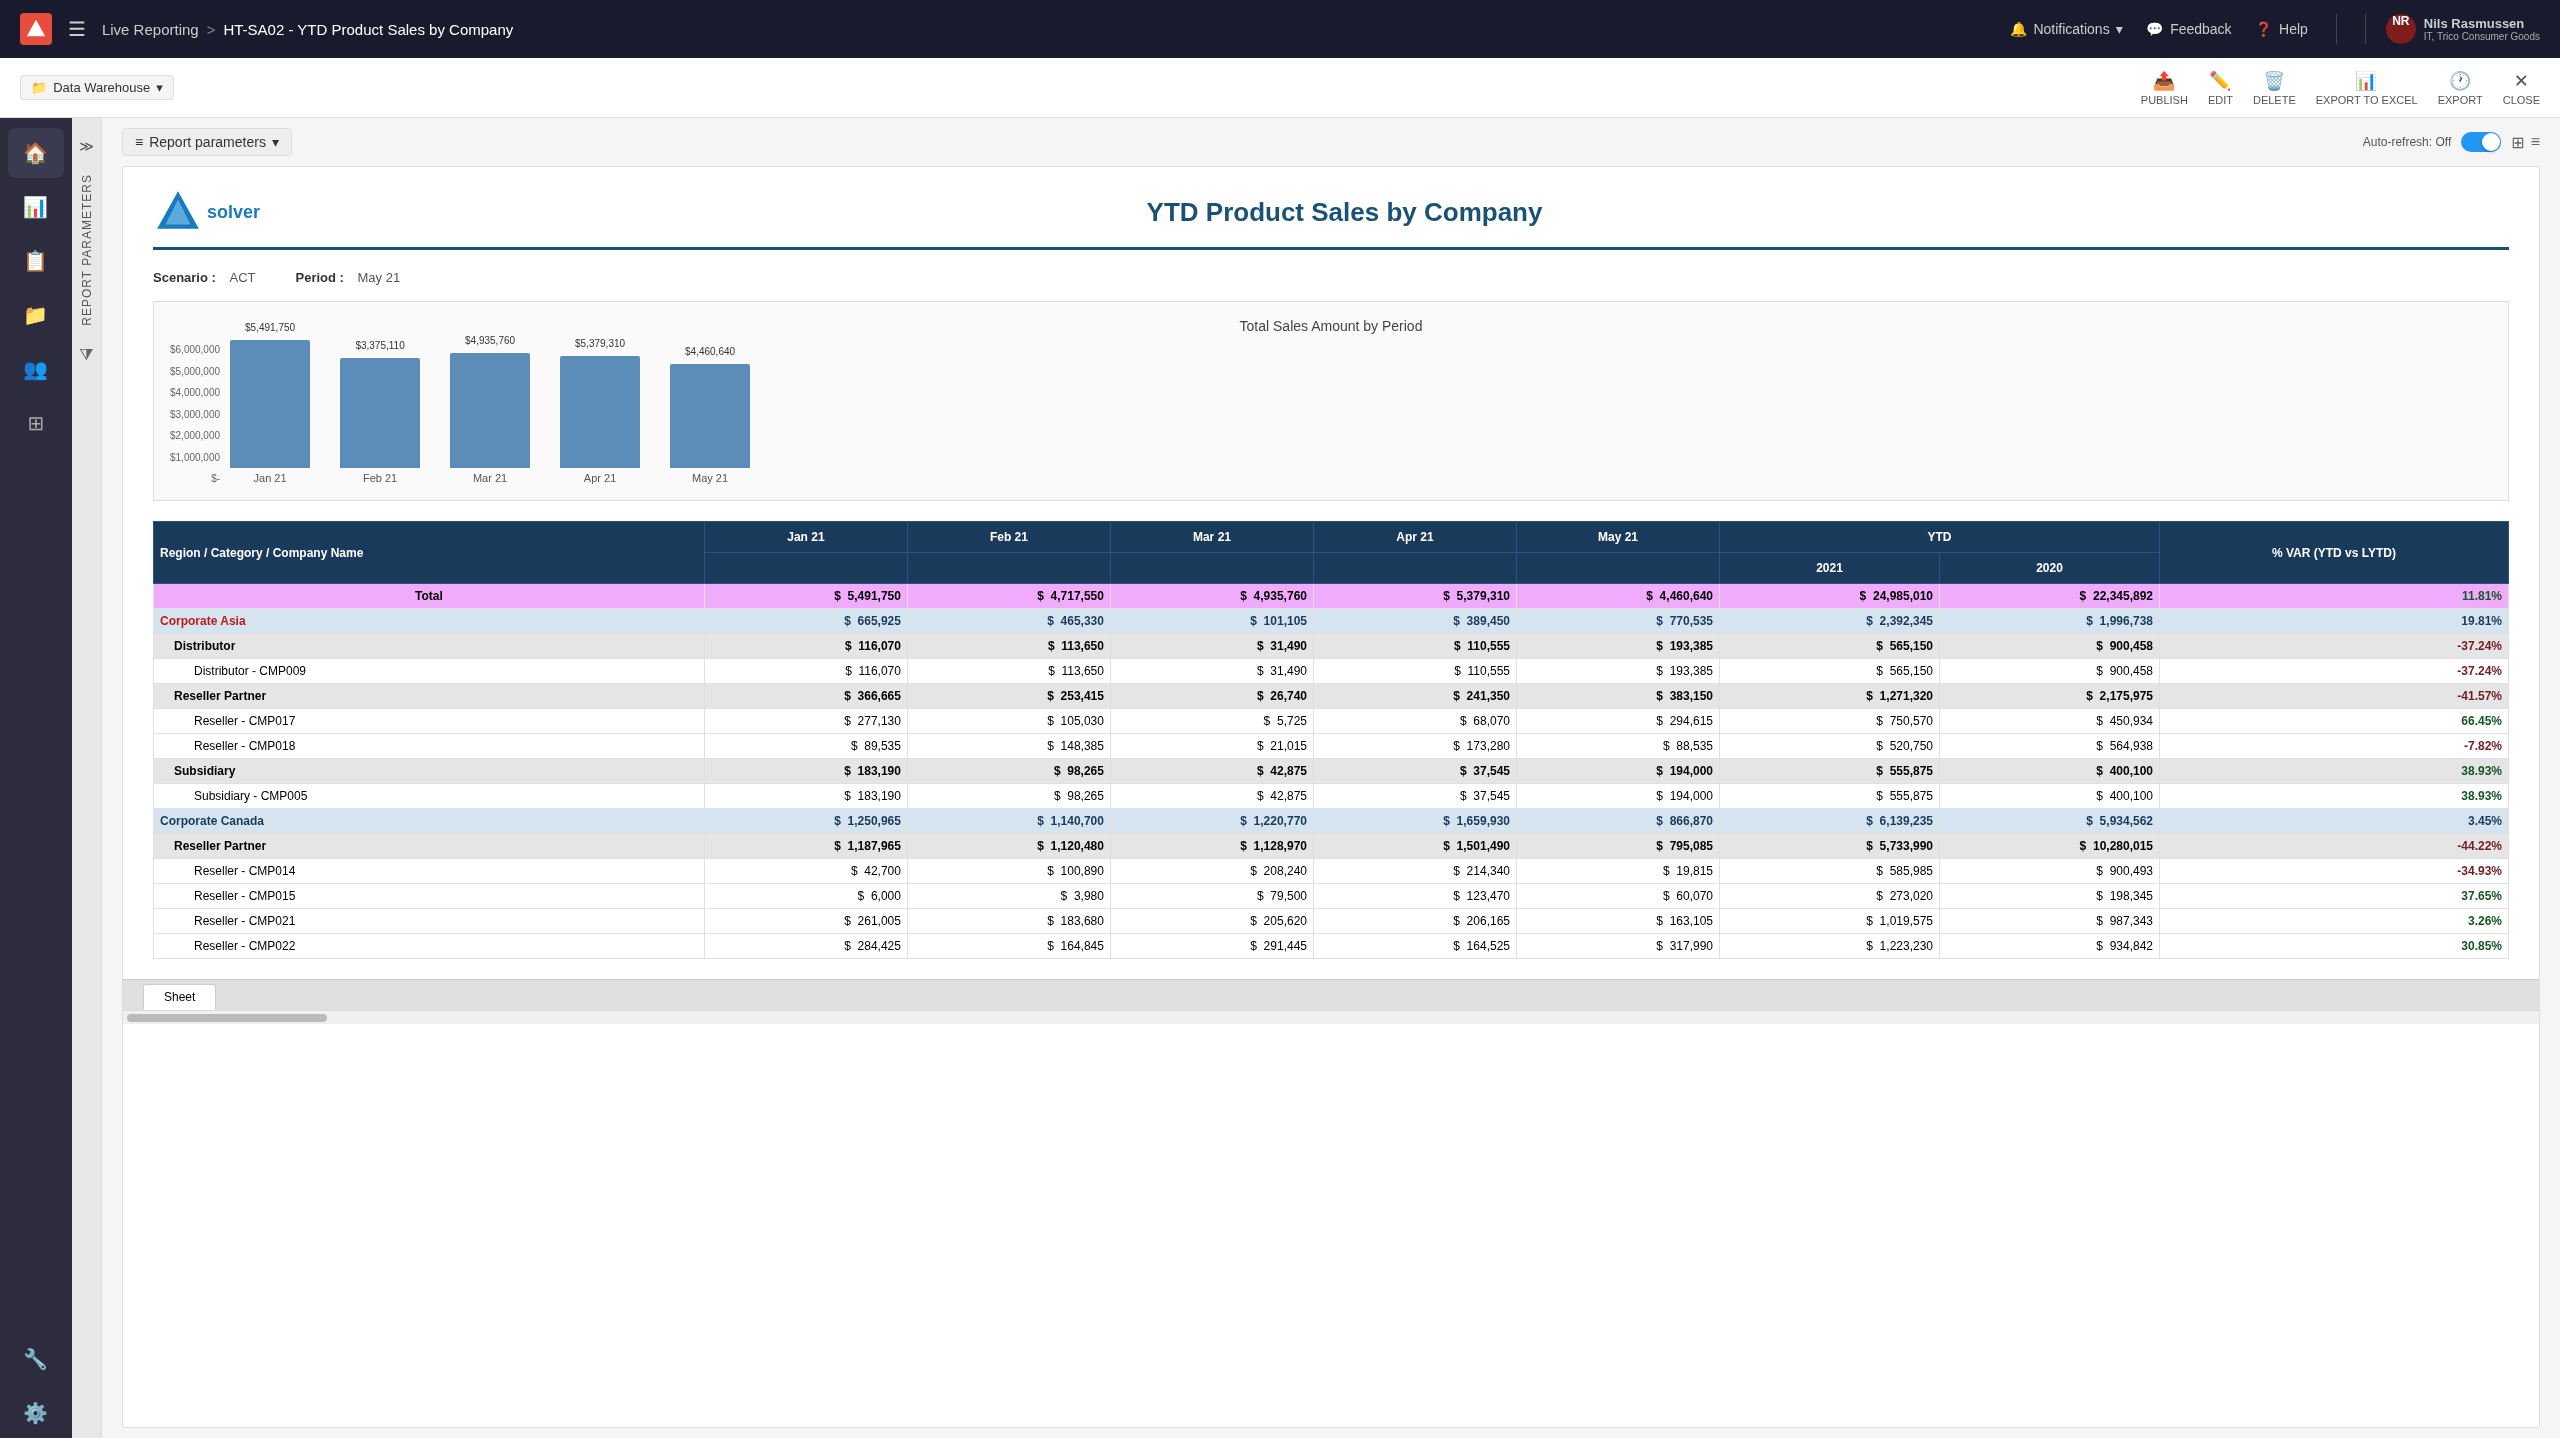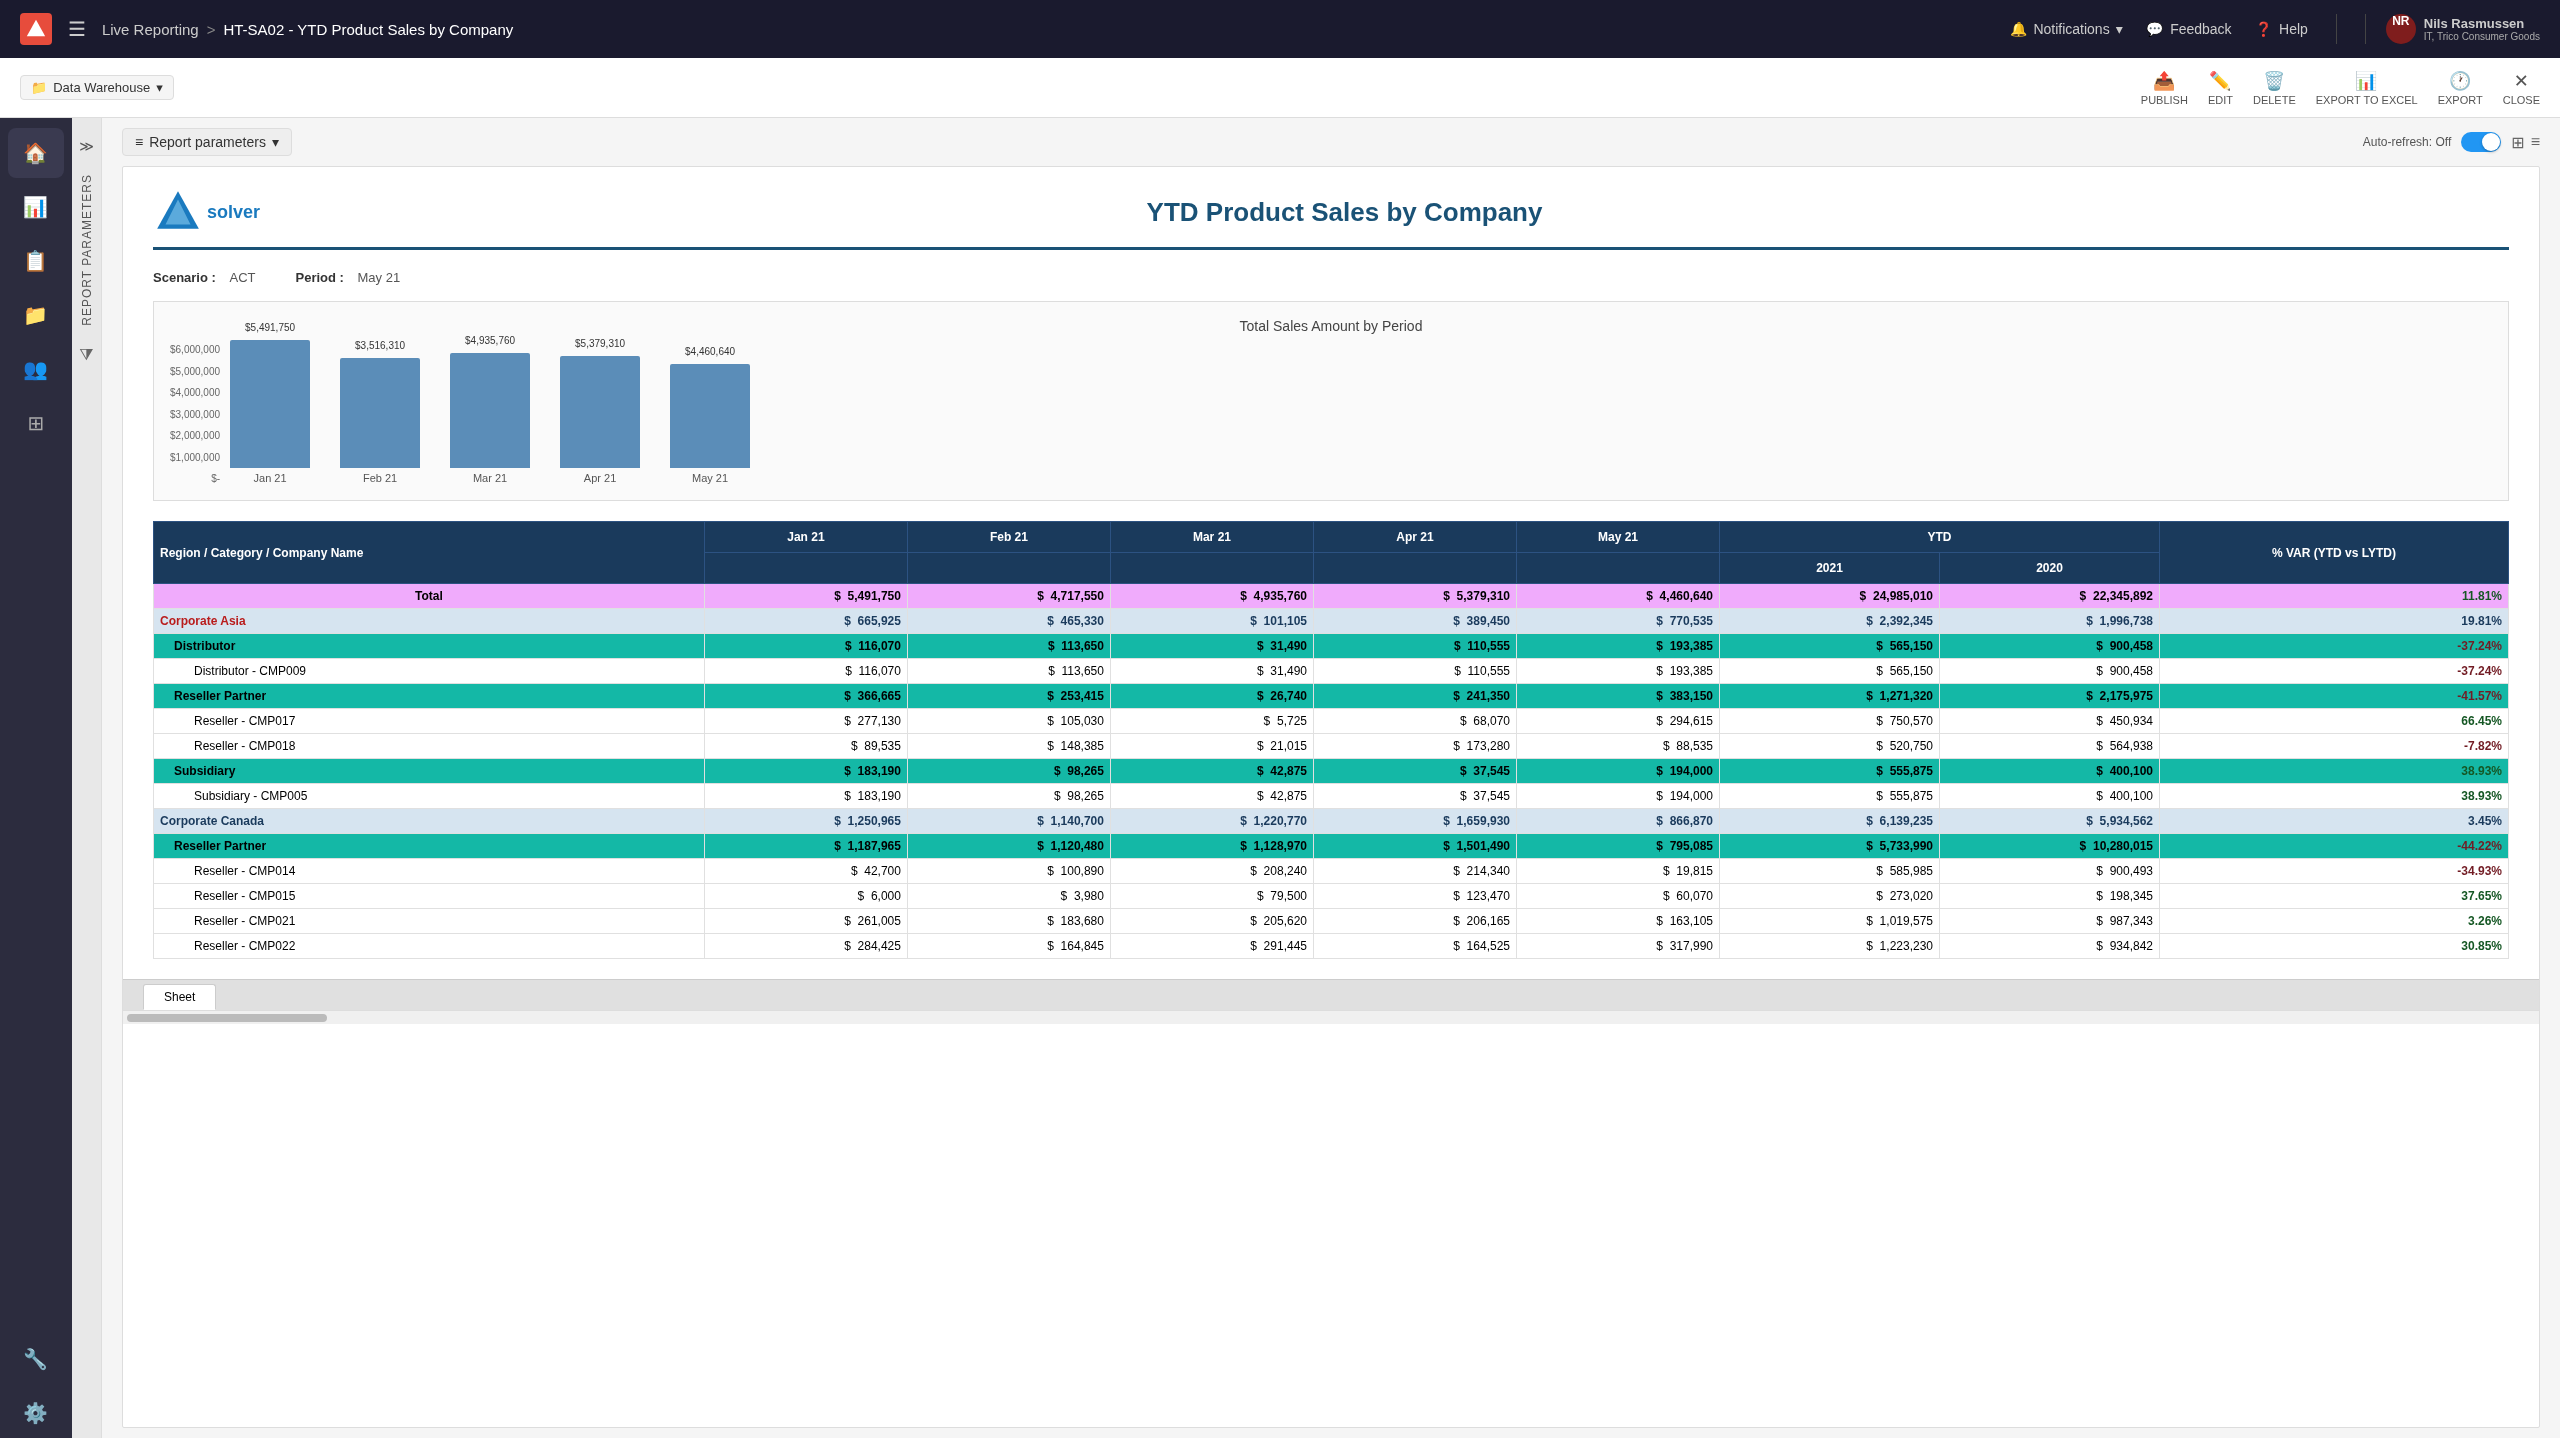--- a/index.html
+++ b/index.html
@@ -81,21 +81,21 @@
     .chart-x-label { font-size: 11px; color: #555; }
 
     
     .data-table { width: 100%; border-collapse: collapse; font-size: 12px; }
     .data-table th { background: #1a3a5c; color: white; padding: 8px 6px; text-align: center; border: 1px solid #2c5282; font-weight: 600; }
     .data-table th.left-align { text-align: left; }
     .data-table td { padding: 5px 6px; border: 1px solid #e0e0e0; text-align: right; }
     .data-table td.left-align { text-align: left; }
     tr.total-row td { background: #f0abfc; font-weight: bold; }
     tr.region-row td { background: #d6e4f0; font-weight: bold; color: #1a3a5c; }
-    tr.category-row td { font-weight: bold; background: #14b8a6; }
+    tr.category-row td { font-weight: bold; background: #e5e5e5; }
     tr.sub-row td { background: white; }
     .positive-var { background: #d4edda; color: #155724; font-weight: bold; text-align: center; }
     .negative-var { background: #f8d7da; color: #721c24; font-weight: bold; text-align: center; }
 
     
     .sheet-tabs { background: #e0e0e0; padding: 4px 20px 0; display: flex; gap: 4px; border-top: 1px solid #ccc; }
     .sheet-tab { background: white; padding: 5px 20px; border: 1px solid #ccc; border-bottom: none; font-size: 12px; cursor: pointer; border-radius: 3px 3px 0 0; }
     .sheet-tab.active { background: white; border-bottom: 1px solid white; }
 
     .scrollbar-h { height: 14px; background: #f0f0f0; border-top: 1px solid #ddd; display: flex; align-items: center; padding: 0 4px; }
@@ -265,21 +265,21 @@
             <div class="chart-bars" id="chart-bars-container">
 
             <div class="chart-bar-group">
     <div class="chart-bar" style="height:128px;">
       <span class="chart-bar-label">$5,491,750</span>
     </div>
     <span class="chart-x-label">Jan 21</span>
   </div>
                 <div class="chart-bar-group">
     <div class="chart-bar" style="height:110px;">
-      <span class="chart-bar-label">$3,516,310</span>
+      <span class="chart-bar-label">$3,375,110</span>
     </div>
     <span class="chart-x-label">Feb 21</span>
   </div>
                 <div class="chart-bar-group">
     <div class="chart-bar" style="height:115px;">
       <span class="chart-bar-label">$4,935,760</span>
     </div>
     <span class="chart-x-label">Mar 21</span>
   </div>
                 <div class="chart-bar-group">

